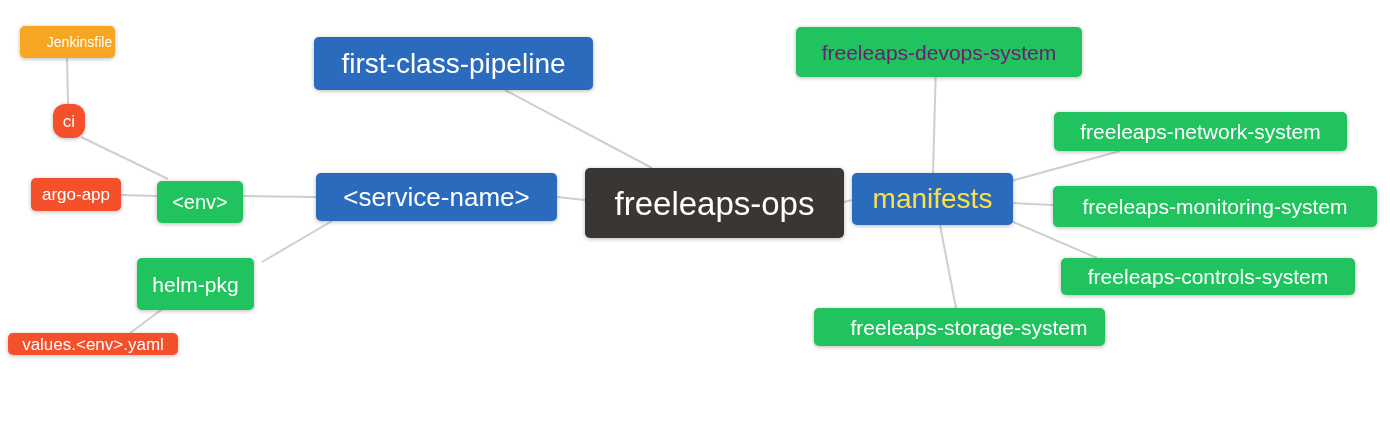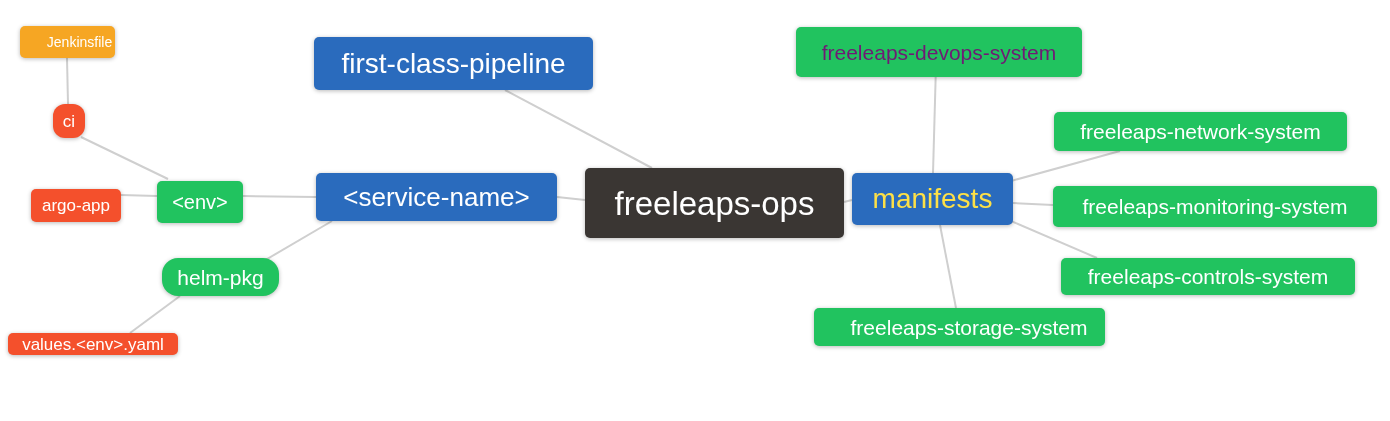--- a/index.html
+++ b/index.html
@@ -63,27 +63,27 @@
       <line x1="1011" y1="221" x2="1097" y2="258" stroke="#cfcfcf"></line>
       <line x1="940" y1="225" x2="956" y2="308" stroke="#cfcfcf"></line>
     </svg>
   <div id="nodes-layer">
       <div class="node" style="left: 20px; top: 26px; width: 95px; height: 32px; background: rgb(246, 166, 35); font-size: 14px; color: rgb(255, 255, 255); padding-left: 24px;">
         <span>Jenkinsfile</span>
       </div>
       <div class="node" style="left: 53px; top: 104px; width: 32px; height: 34px; background: rgb(244, 80, 44); font-size: 17px; color: rgb(255, 255, 255); border-radius: 12px;">
         <span>ci</span>
       </div>
-      <div class="node" style="left: 31px; top: 178px; width: 90px; height: 33px; background: rgb(244, 80, 44); font-size: 17px; color: rgb(255, 255, 255); margin-top: 11px;">
+      <div class="node" style="left: 31px; top: 178px; width: 90px; height: 33px; background: rgb(244, 80, 44); font-size: 17px; color: rgb(255, 255, 255);">
         <span>argo-app</span>
       </div>
       <div class="node" style="left: 157px; top: 181px; width: 86px; height: 42px; background: rgb(33, 195, 95); font-size: 20px; color: rgb(255, 255, 255);">
         <span>&lt;env&gt;</span>
       </div>
-      <div class="node" style="left: 162px; top: 258px; width: 117px; height: 38px; background: rgb(33, 195, 95); font-size: 21px; color: rgb(255, 255, 255); border-radius: 16px;">
+      <div class="node" style="left: 137px; top: 258px; width: 117px; height: 52px; background: rgb(33, 195, 95); font-size: 21px; color: rgb(255, 255, 255);">
         <span>helm-pkg</span>
       </div>
       <div class="node" style="left: 8px; top: 333px; width: 170px; height: 22px; background: rgb(244, 80, 44); font-size: 17px; color: rgb(255, 255, 255);">
         <span>values.&lt;env&gt;.yaml</span>
       </div>
       <div class="node" style="left: 314px; top: 37px; width: 279px; height: 53px; background: rgb(42, 107, 189); font-size: 28px; color: rgb(255, 255, 255);">
         <span>first-class-pipeline</span>
       </div>
       <div class="node" style="left: 316px; top: 173px; width: 241px; height: 48px; background: rgb(42, 107, 189); font-size: 26px; color: rgb(255, 255, 255);">
         <span>&lt;service-name&gt;</span>

